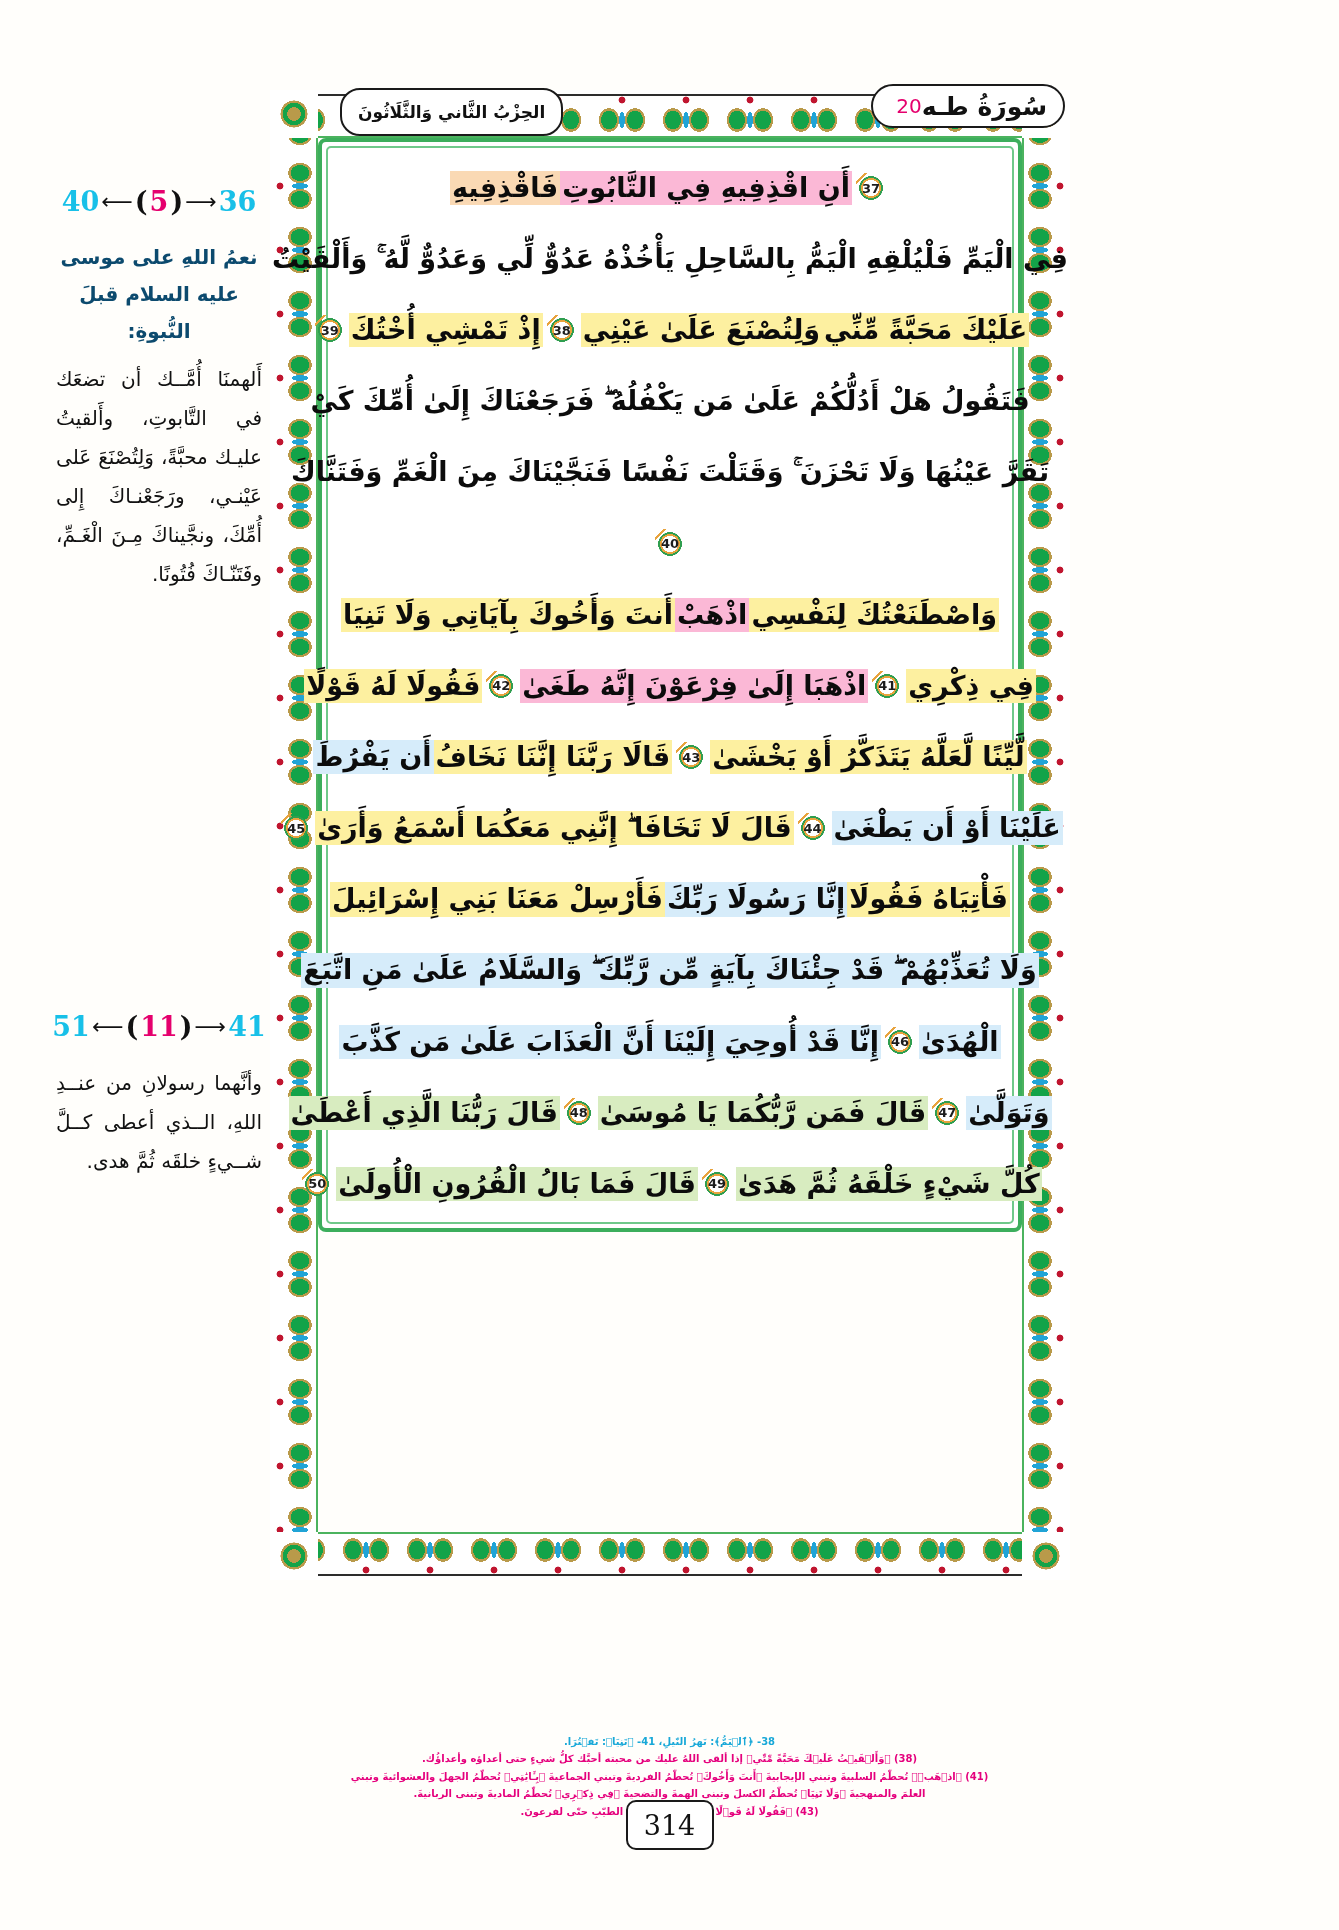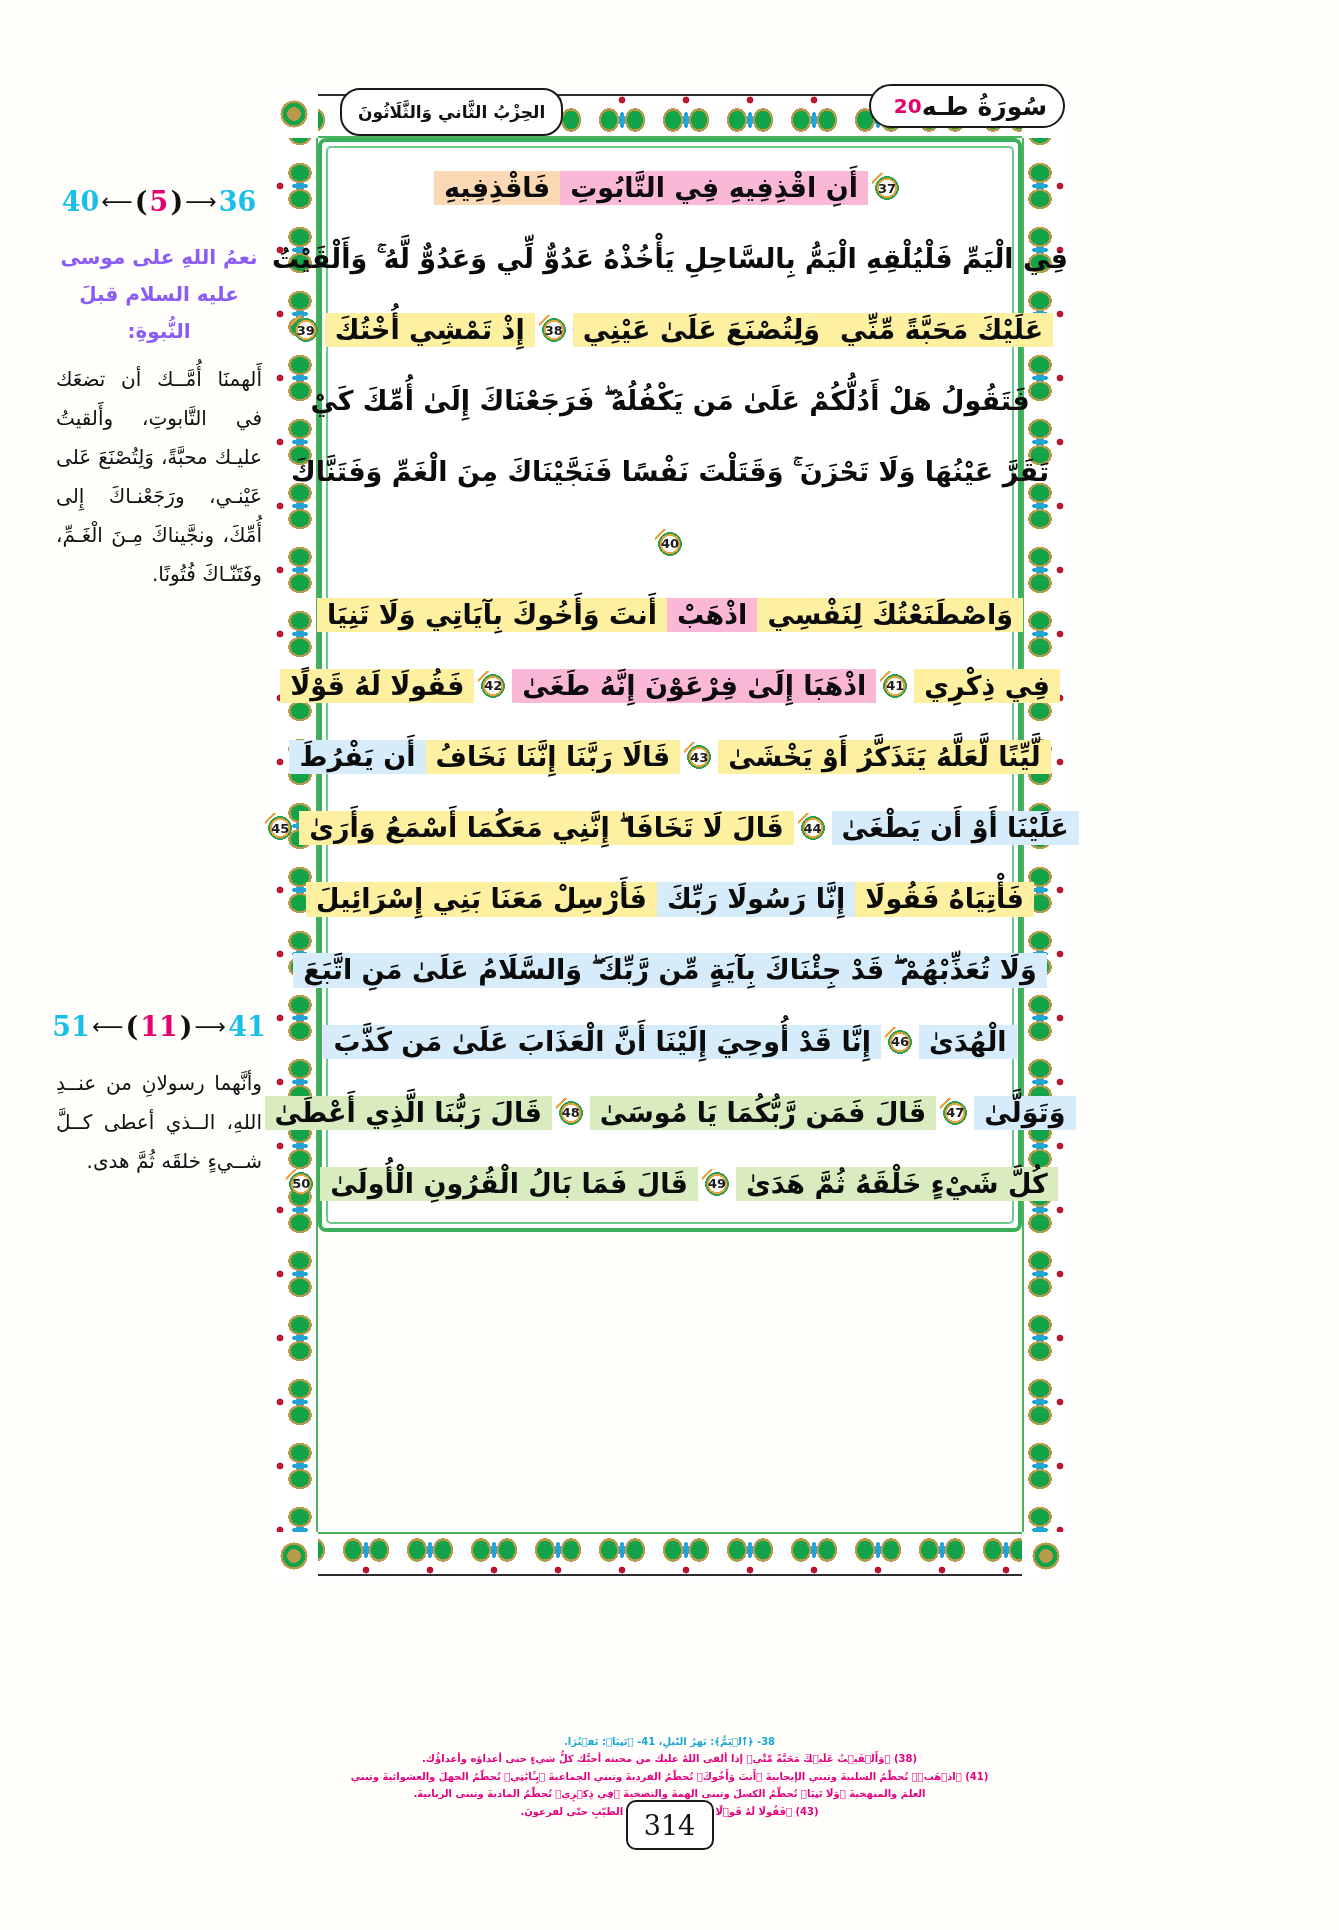--- a/index.html
+++ b/index.html
@@ -70,21 +70,21 @@
   
   .badge{
     position:absolute;background:#ffffff;border:2px solid #1a1a1a;border-radius:22px;
     height:44px;display:flex;align-items:center;justify-content:center;
     padding:0 16px;box-sizing:border-box;z-index:6;
     font-family:"DejaVu Sans","Liberation Sans",sans-serif;
   }
   #surah-badge{right:274px;top:84px;}
   #hizb-badge{left:340px;top:88px;height:48px;border-radius:20px;}
   .surah-name{font-size:25px;color:#111;font-weight:700;letter-spacing:-1px;}
-  .surah-num{font-size:20px;color:#e5006d;font-weight:700;margin-left:7px;}
+  .surah-num{font-size:20px;color:#e5006d;font-weight:400;margin-left:7px;}
   .hizb-text{font-size:17px;color:#111;font-weight:700;letter-spacing:-.5px;}
 
   #page-badge{
     position:absolute;left:50%;transform:translateX(-50%);bottom:80px;
     width:84px;height:46px;background:#fff;border:2px solid #1a1a1a;border-radius:10px;
     display:flex;align-items:center;justify-content:center;z-index:6;
   }
   #page-badge span{font-size:27px;color:#111;font-family:"DejaVu Serif","Liberation Serif",serif;}
 
   
@@ -93,21 +93,21 @@
     display:flex;flex-direction:column;justify-content:space-between;
     direction:rtl;box-sizing:border-box;padding:2px 0;
   }
   .ayah-line{
     display:flex;align-items:center;justify-content:center;flex-wrap:nowrap;
     height:60px;white-space:nowrap;
   }
   .seg{
     font-family:"DejaVu Sans","Liberation Sans",sans-serif;
     font-size:27px;line-height:1.05;color:#0c0c0c;font-weight:600;
-    padding:3px 10px;letter-spacing:-1.2px;text-align:center;
+    padding:3px 2px;letter-spacing:-1.2px;text-align:center;
   }
   .hl-pink{background:#fbb8d6;}
   .hl-yellow{background:#fdf0a0;}
   .hl-blue{background:#d6ecfa;}
   .hl-green{background:#d8ecc0;}
   .hl-peach{background:#fad9b4;}
   .hl-none{background:transparent;}
 
   .ayah-mark{
     display:inline-flex;align-items:center;justify-content:center;
@@ -125,21 +125,21 @@
   }
   .range-marker{
     display:flex;align-items:center;justify-content:center;gap:2px;
     margin:6px 0 22px 0;direction:ltr;
   }
   .range-num{font-size:27px;font-weight:700;color:#18c0e8;font-family:"DejaVu Serif","Liberation Serif",serif;}
   .range-mid{font-size:27px;font-weight:700;color:#e5006d;font-family:"DejaVu Serif","Liberation Serif",serif;}
   .range-paren{font-size:27px;font-weight:700;color:#111;font-family:"DejaVu Serif","Liberation Serif",serif;}
   .arrow{font-size:22px;color:#111;line-height:1;}
   .side-head{
-    color:#8b5cf6;font-size:20px;font-weight:700;line-height:1.85;
+    color:#0c4a6e;font-size:20px;font-weight:700;line-height:1.85;
     text-align:center;margin-bottom:10px;letter-spacing:-.6px;
   }
   .side-text{
     color:#111;font-size:20px;line-height:1.95;text-align:justify;
     letter-spacing:-.6px;font-weight:500;
   }
   .sidebar2{position:absolute;left:56px;top:1005px;width:206px;direction:rtl;}
 
   
   .footnotes{

